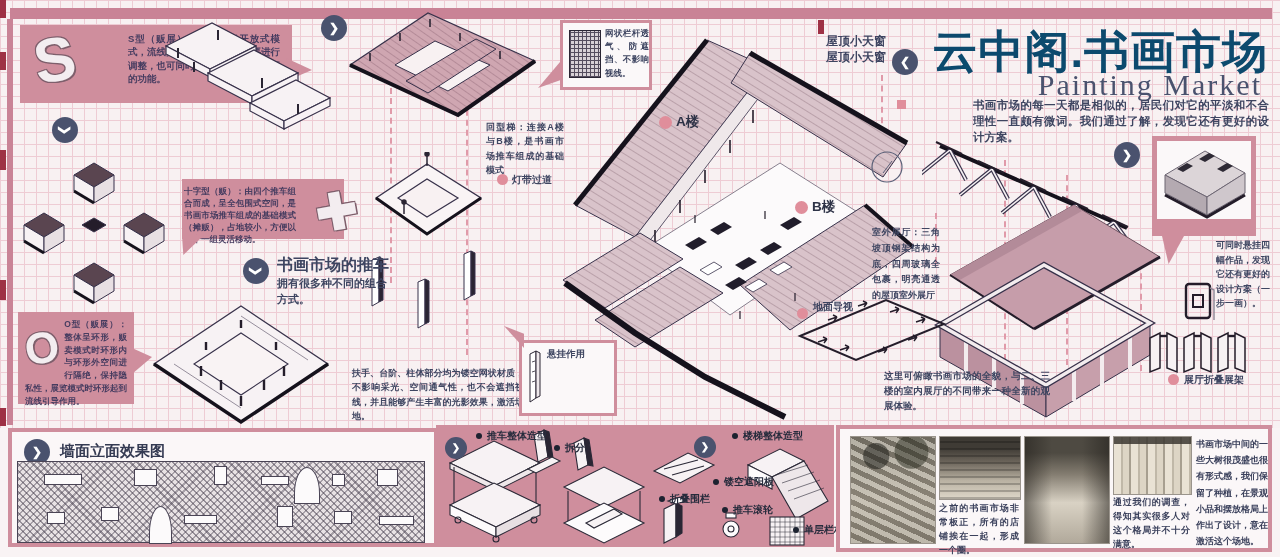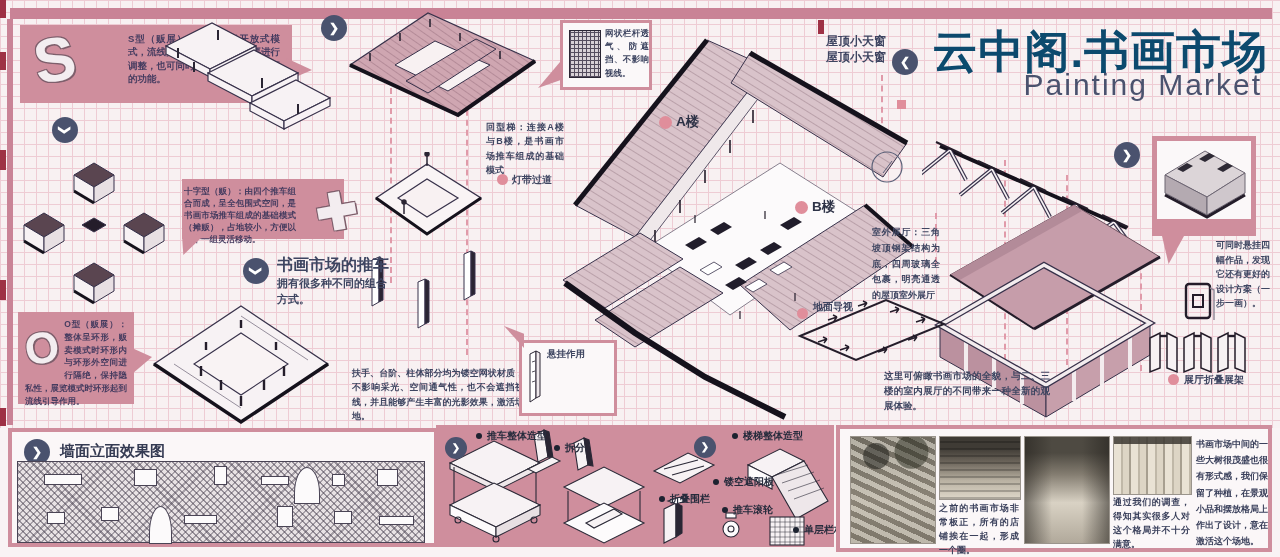--- a/index.html
+++ b/index.html
@@ -25,21 +25,21 @@
   .cn{font-weight:bold;color:#3e4561}
   .t9{font-size:9px;line-height:1.6;text-align:justify}
   .t95{font-size:9.5px;line-height:1.6;text-align:justify}
   .t10{font-size:10px;line-height:1.3}
   .t11{font-size:11px;line-height:1.45}
   .lbl13{font-size:13.5px;font-weight:bold;color:#2e3347}
   .big-glyph{color:#f3edf0;font-weight:bold;line-height:1;
      text-shadow:1.5px 1.5px 0 #7e5f6c,-1px -1px 0 #7e5f6c,1px -1px 0 #7e5f6c,-1px 1px 0 #7e5f6c;
      transform:rotate(-10deg)}
   .title-cn{font-size:45px;font-weight:bold;color:#0c4a6e;letter-spacing:1px;text-align:right;white-space:nowrap}
-  .title-en{font-family:Liberation Sans, sans-serif;font-size:30px;color:#4a526e;letter-spacing:2px;text-align:right;white-space:nowrap}
+  .title-en{font-family:Liberation Serif, serif;font-size:30px;color:#4a526e;letter-spacing:2px;text-align:right;white-space:nowrap}
   .mesh-ic{width:30px;height:46px;border:1.5px solid #2a2533;
     background-color:#d8d1d6;
     background-image:repeating-linear-gradient(0deg,#554d5e 0 1px,transparent 1px 4px),
                      repeating-linear-gradient(90deg,#554d5e 0 1px,transparent 1px 4px)}
   .pnl{box-sizing:border-box;border:4px solid #cf8e9d;background:#fbf7f8}
   .pink-pnl{box-sizing:border-box;background:#cf8e9d}
   .pnl-title{font-size:15px;font-weight:bold;color:#343a52}
   .part-lbl{font-size:10px;font-weight:bold;color:#262b3c;white-space:nowrap}
   .wall{background-color:#e8e2e4;border:1px solid #4a4455;
     background-image:repeating-linear-gradient(45deg,rgba(70,62,78,.5) 0 1.5px,transparent 1.5px 5px),
@@ -288,20 +288,21 @@
 
   <div class="abs cn" style="left:826px;top:33px;font-size:12px">屋顶小天窗</div>
   <div class="abs cn" style="left:826px;top:49px;font-size:12px">屋顶小天窗</div>
   <div class="abs cir" style="left:892px;top:49px">
       <span>❮</span>
     </div>
   <div class="abs" style="left:897px;top:100px;width:9px;height:9px;background:#e08e9b"></div>
 
   <div class="abs title-cn" style="right:12px;top:22px">云中阁.书画市场</div>
   <div class="abs title-en" style="right:18px;top:68px">Painting Market</div>
+  <div class="abs cn" style="left:973px;top:97px;width:296px;font-size:11.5px;line-height:1.4;text-align:justify">书画市场的每一天都是相似的，居民们对它的平淡和不合理性一直颇有微词。我们通过了解，发现它还有更好的设计方案。</div>
 
   <svg class="abs" style="left:922px;top:132px" width="220" height="112" viewBox="0 0 220 112">
     <line x1="18" y1="14" x2="205" y2="96" stroke="#15121c" stroke-width="4"></line>
     <g>
       <g stroke="#37314a" stroke-width="4">
           <line x1="28" y1="18" x2="-4" y2="44"></line>
           <line x1="28" y1="18" x2="44" y2="48"></line>
           <line x1="70" y1="37" x2="38" y2="63"></line>
           <line x1="70" y1="37" x2="86" y2="67"></line>
           <line x1="112" y1="55" x2="80" y2="81"></line>

